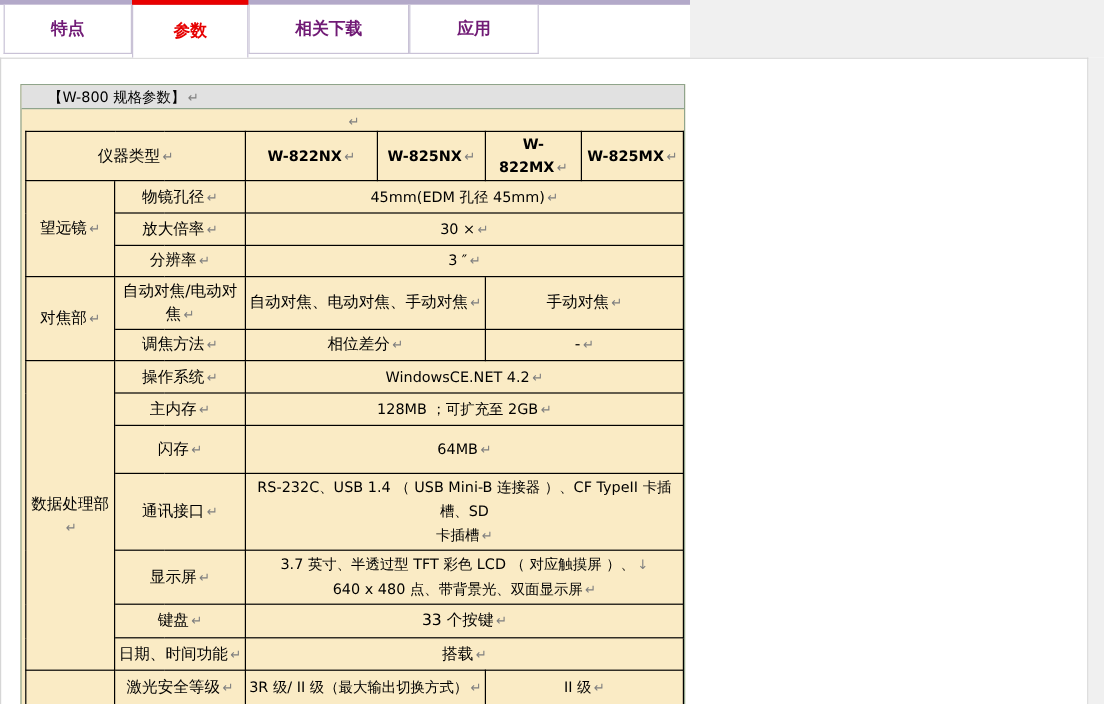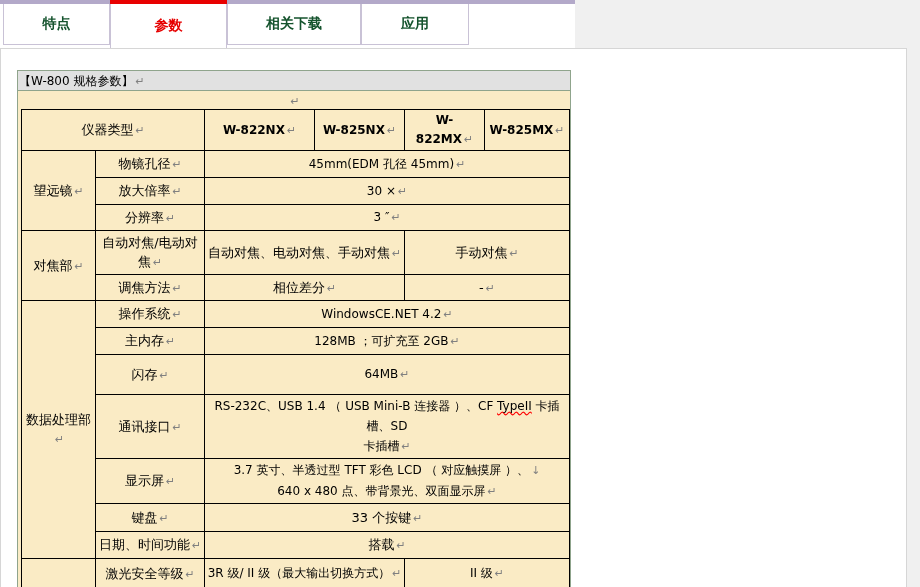--- a/index.html
+++ b/index.html
@@ -7,44 +7,44 @@
               font-family:"DejaVu Sans","Liberation Sans",sans-serif; }
   .stage { position:relative; width:920px; height:587px; overflow:hidden; }
 
   
   .topbar { position:absolute; left:0; top:0; width:920px; height:48px; background:#fff; }
   .top-right-fill { position:absolute; left:575px; top:0; width:345px; height:48px; background:#F0F0F0; }
   .purple-bar { position:absolute; left:0; top:0; width:575px; height:4px; background:#B3A9C9; }
   .tabs { position:absolute; left:3px; top:4px; display:flex; z-index:2; }
   .tab { height:41px; background:#fff; border:1px solid #C9C2D6; border-top:none;
          display:flex; align-items:center; justify-content:center;
-         font-size:14px; font-weight:bold; color:#14532d; position:relative; cursor:pointer; }
-  .tab.w1{width:107px}.tab.w2{width:117px}.tab.w3{width:108px}.tab.w4{width:134px}.tab.w5{width:108px}
+         font-size:14px; font-weight:bold; color:#701a75; position:relative; cursor:pointer; }
+  .tab.w1{width:107px}.tab.w2{width:97px}.tab.w3{width:108px}.tab.w4{width:134px}.tab.w5{width:108px}
   .tab.active { color:#E60000; height:44px; border-bottom:none; z-index:3; }
   .tab.active::before { content:""; position:absolute; left:-1px; right:-1px; top:-4px; height:4px; background:#E80000; }
 
   
   .content { position:absolute; left:0; top:48px; width:907px; height:539px; background:#fff;
              border-top:1px solid #D6D6D6; border-left:1px solid #D6D6D6; border-right:1px solid #D6D6D6;
              overflow:hidden; }
   .right-strip { position:absolute; left:907px; top:48px; width:13px; height:539px; background:#F0F0F0; }
 
   
   .spec { position:absolute; left:16px; top:21px; width:554px;
           border:1px solid #8FA48C; background:#FAEBC5; }
   .spec-title { height:20px; line-height:20px; background:#E1E1E1; border-bottom:1px solid #8FA48C;
-                font-size:12px; color:#000; padding-left:1px; }
+                font-size:12px; color:#000; padding-left:22px; }
   .spec-strip { height:18px; line-height:18px; text-align:center; }
   table { border-collapse:collapse; table-layout:fixed; margin-left:3px; width:548px; }
   td { border:1px solid #000; text-align:center; vertical-align:middle;
        font-size:13px; color:#000; padding:1px 2px; line-height:19px; overflow:hidden; }
   td.model { font-weight:bold; font-size:12px; }
   td.lat { font-size:12px; }
   .ret { color:#808080; font-size:11px; margin-left:2px; font-weight:normal; }
-  .wavy { text-decoration:underline; text-decoration-style:wavy; text-decoration-color:#FF0000; text-decoration-skip-ink:none;text-align:right; }
+  .wavy { text-decoration-style:wavy; text-decoration-color:#FF0000; text-decoration-skip-ink:none;text-align:right; }
   td.edm-sec { position:relative; vertical-align:top; }
   .line { line-height:20px; }
 </style>
 </head>
 <body>
 
 <div class="stage">
 
   <div class="topbar">
     <div class="top-right-fill"></div>

